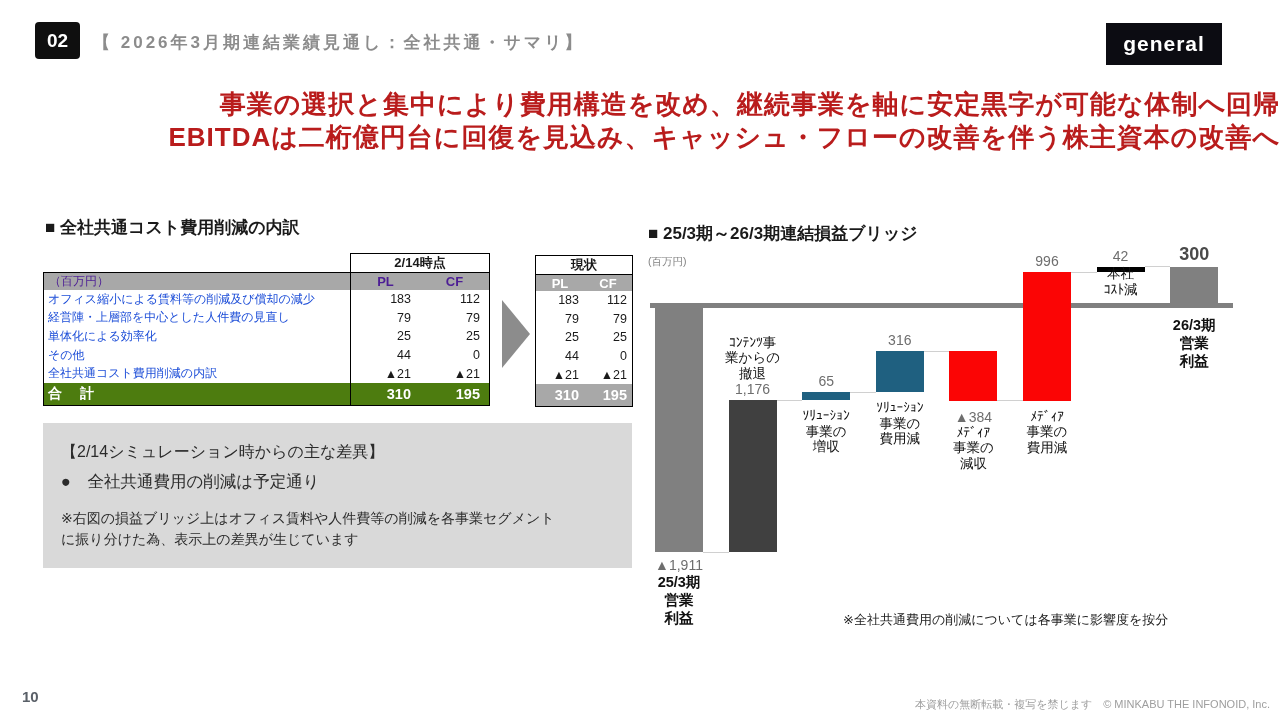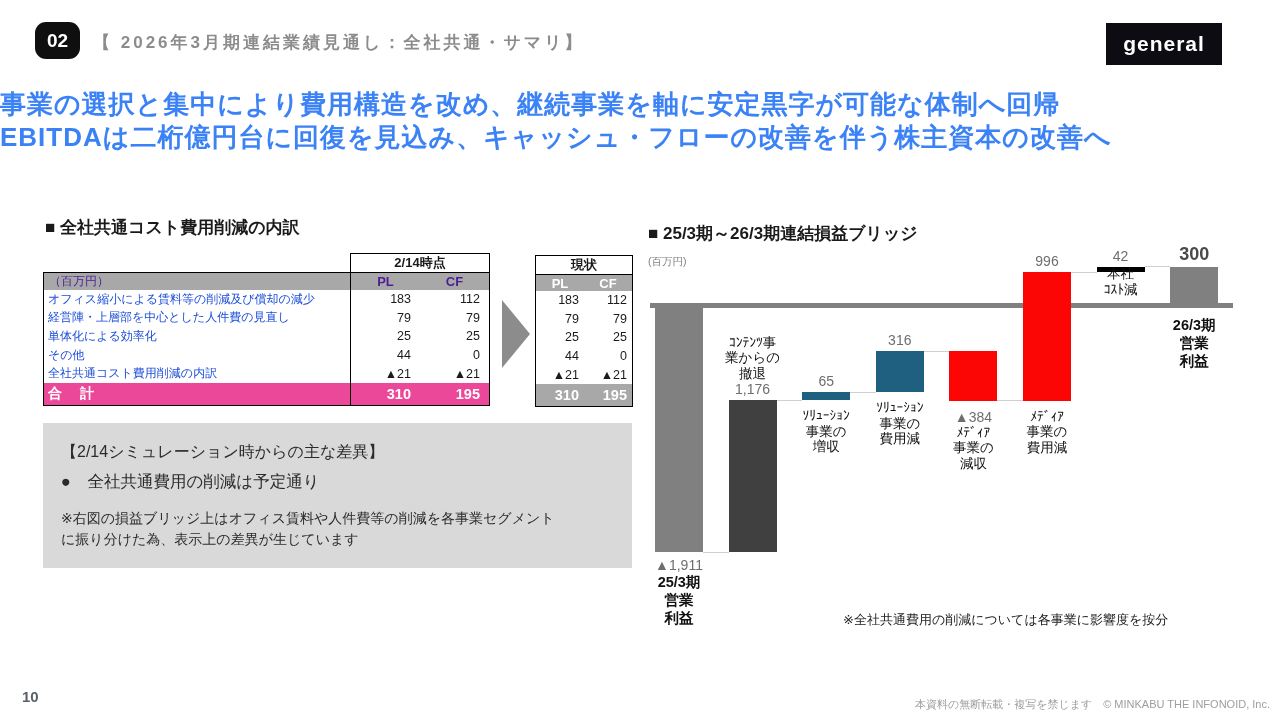--- a/index.html
+++ b/index.html
@@ -1,44 +1,44 @@
 <!DOCTYPE html>
 <html><head>
 <meta charset="utf-8">
 <style>
   html,body{margin:0;padding:0;background:#e8e8e8;}
   .slide{position:relative;width:1280px;height:720px;background:#ffffff;overflow:hidden;
          font-family:"Liberation Sans","DejaVu Sans",sans-serif;color:#1a1a1a;margin:0 auto;}
 
   
   .badge-02{position:absolute;left:35px;top:22px;width:45px;height:37px;background:#0f0f0f;color:#fff;
-            font-weight:bold;font-size:19px;display:flex;align-items:center;justify-content:center;border-radius:11px;}
+            font-weight:bold;font-size:19px;display:flex;align-items:center;justify-content:center;border-radius:4px;}
   .slide-title{position:absolute;left:93px;top:31px;font-size:17px;font-weight:bold;color:#8c8c8c;letter-spacing:3px;}
   .general-badge{position:absolute;left:1106px;top:23px;width:116px;height:42px;background:#0c0c12;color:#fff;
             font-weight:bold;font-size:21px;display:flex;align-items:center;justify-content:center;letter-spacing:1px;}
-  .headline{position:absolute;left:0;top:88px;width:1280px;text-align:left;font-size:26px;font-weight:bold;
-            line-height:33px;color:#3b82f6;letter-spacing:1px;}
+  .headline{position:absolute;left:0;top:88px;width:1280px;text-align:right;font-size:26px;font-weight:bold;
+            line-height:33px;color:#b91c1c;letter-spacing:1px;}
 
   .sec-title{position:absolute;font-size:17px;font-weight:bold;color:#1a1a1a;}
   #sec-left{left:45px;top:216px;}
   #sec-right{left:648px;top:222px;}
 
   
   #table1{position:absolute;left:43px;top:253px;width:447px;}
   .snap-head{position:absolute;left:307px;top:0;width:140px;height:20px;border:1px solid #000;background:#fff;
              display:flex;align-items:center;justify-content:center;font-size:13px;font-weight:bold;box-sizing:border-box;}
   .tbody{position:absolute;top:19px;left:0;width:447px;border:1px solid #000;box-sizing:border-box;background:#fff;}
   .ghead{display:flex;height:17px;background:#A8A8A8;color:#4c1d95;align-items:center;}
   .gh-label{width:307px;font-size:12px;padding-left:5px;box-sizing:border-box;height:100%;display:flex;align-items:center;border-right:1px solid #000;}
   .gh-col{width:69px;text-align:center;font-weight:bold;font-size:13px;}
   .trow{display:flex;height:18.6px;align-items:center;}
   .tlabel{width:307px;font-size:12px;color:#1d4ed8;padding-left:4px;box-sizing:border-box;height:100%;
           display:flex;align-items:center;border-right:1px solid #000;white-space:nowrap;overflow:hidden;}
   .tnum{width:69px;font-size:12.5px;text-align:right;padding-right:9px;box-sizing:border-box;color:#1a1a1a;}
-  .trow-total{display:flex;height:22px;background:#ec4899;color:#fff;font-weight:bold;align-items:center;}
+  .trow-total{display:flex;height:22px;background:#4d7c0f;color:#fff;font-weight:bold;align-items:center;}
   .trow-total .tlabel{font-size:14px;color:#fff;letter-spacing:2px;}
   .trow-total .tnum{font-size:14.5px;color:#fff;}
 
   
   .arrow{position:absolute;left:502px;top:300px;width:28px;height:68px;background:#8c8c8c;
          clip-path:polygon(0 0,100% 50%,0 100%);}
 
   
   #table2{position:absolute;left:535px;top:255px;width:98px;border:1px solid #000;box-sizing:border-box;background:#fff;}
   .cur-head{height:18px;border-bottom:1px solid #000;display:flex;align-items:center;justify-content:center;

